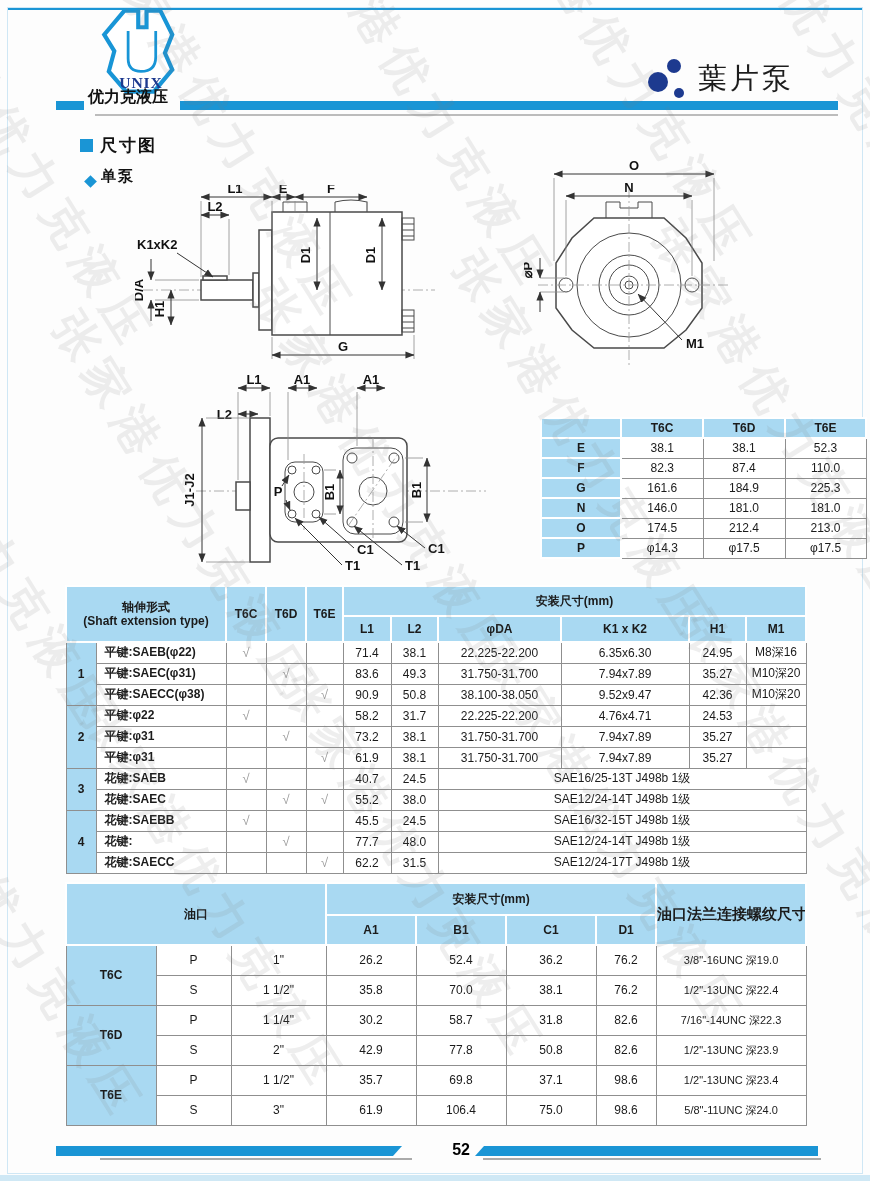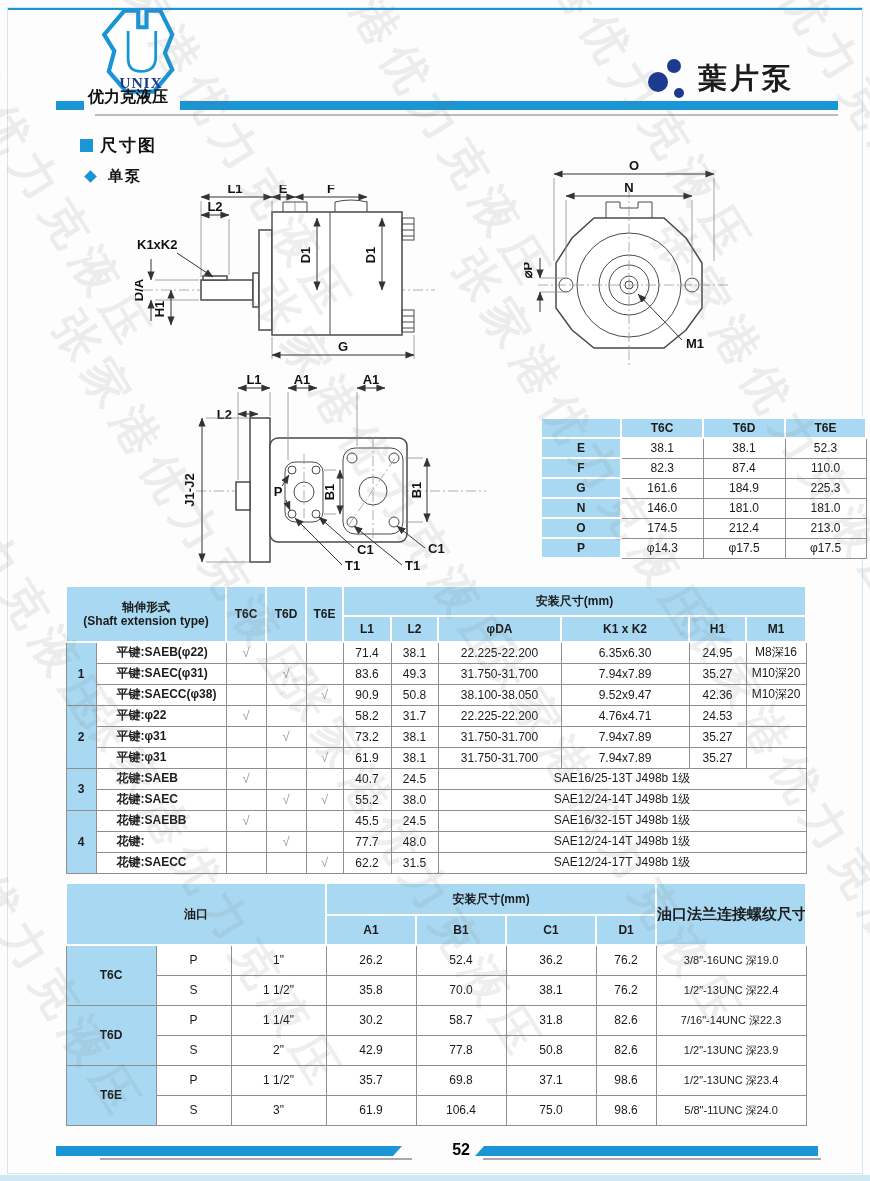--- a/index.html
+++ b/index.html
@@ -13,47 +13,47 @@
   
   .wm-layer { position:absolute; inset:0; overflow:hidden; pointer-events:none; z-index:6; }
   .wm { position:absolute; font-size:46px; font-weight:700; letter-spacing:10px; white-space:nowrap;
         color:rgba(125,125,125,0.13); transform-origin:0 0; transform:rotate(58deg); }
 
   
   .brand-sub { position:absolute; left:88px; top:87px; font-size:16px; font-weight:700; color:#111; z-index:3; }
   .bar-seg { position:absolute; top:101px; height:9px; background:#1a95d5; }
   .hdr-gray-line { position:absolute; left:95px; top:114px; width:743px; height:2px; background:#bcbcbc; }
   .page-title-wrap { position:absolute; left:648px; top:56px; display:flex; align-items:center; gap:8px; }
-  .page-title { font-size:29px; font-weight:700; color:#1c1c1c; letter-spacing:3px; }
+  .page-title { font-size:29px; font-weight:400; color:#1c1c1c; letter-spacing:3px; }
 
   
   .sec-head { position:absolute; left:80px; top:134px; display:flex; align-items:center; gap:7px; }
   .sec-square { width:13px; height:13px; background:#1a95d5; }
   .sec-title { font-size:17px; font-weight:700; color:#111; letter-spacing:2px; }
-  .sub-head { position:absolute; left:86px; top:167px; display:flex; align-items:center; gap:13px; }
+  .sub-head { position:absolute; left:86px; top:167px; display:flex; align-items:flex-end; gap:6px; }
   .sub-diamond { width:9px; height:9px; background:#1a95d5; transform:rotate(45deg); }
   .sub-title { font-size:15px; font-weight:700; color:#111; letter-spacing:2px; }
 
   
   .drawing { position:absolute; }
   .out  { fill:#fff; stroke:#4a4a4a; stroke-width:1.5; }
   .thin { fill:none; stroke:#4a4a4a; stroke-width:1; }
   .cl   { fill:none; stroke:#999; stroke-width:0.8; stroke-dasharray:10 3 2 3; }
   .dim  { fill:none; stroke:#333; stroke-width:1; }
   .ext  { fill:none; stroke:#8a8a8a; stroke-width:0.8; }
   text.dl { font:600 13px "Liberation Sans", sans-serif; fill:#111; }
 
   
   .tbl { border-collapse:collapse; table-layout:fixed; position:absolute; background:#fff;
          border:1px solid #777; }
   .tbl td { border:1px solid #8f8f8f; background:#fff; text-align:center; vertical-align:middle;
             font-size:12px; color:#1b1b1b; padding:0; overflow:hidden; white-space:nowrap; }
   .tbl td.hd { background:#a9d9f2; border:2px solid #fff; font-weight:700; }
   .tbl td.gd { background:#a9d9f2; font-weight:700; }
-  .tbl td.desc { text-align:left; padding-left:20px; font-weight:700; }
+  .tbl td.desc { text-align:left; padding-left:8px; font-weight:700; }
   .tbl td.chk { color:#9b9b9b; font-size:13px; }
   .tbl td.t1v { font-size:11px; }
   .dims-tbl tr { height:20px; }
   .shaft-tbl tr.hr1 { height:30px; } .shaft-tbl tr.hr2 { height:26px; } .shaft-tbl tr.br { height:21px; }
   .port-tbl tr.hr1 { height:32px; } .port-tbl tr.hr2 { height:30px; } .port-tbl tr.br { height:30px; }
   .hd2l div { line-height:14px; }
 
   
   .foot-bar { position:absolute; top:1146px; height:10px; background:#1a95d5; }
   .foot-bar.l { left:56px; width:346px; clip-path:polygon(0 0,100% 0,calc(100% - 9px) 100%,0 100%); }

